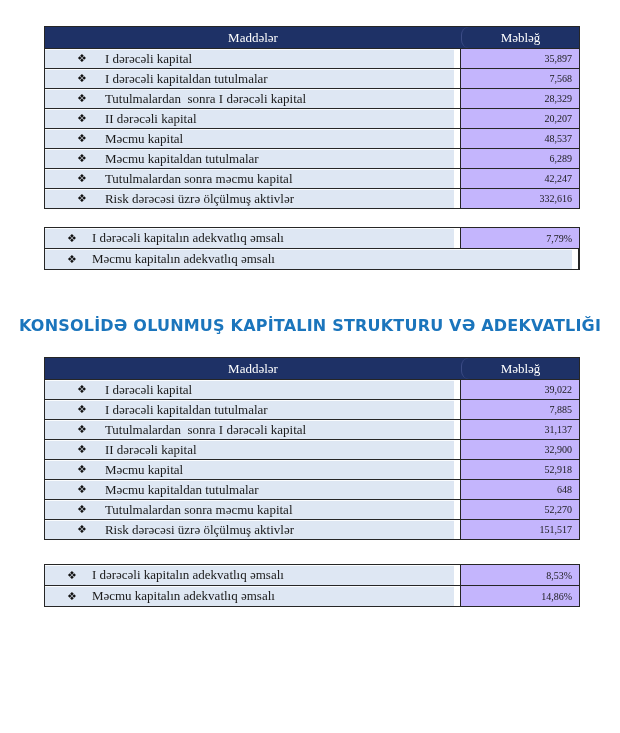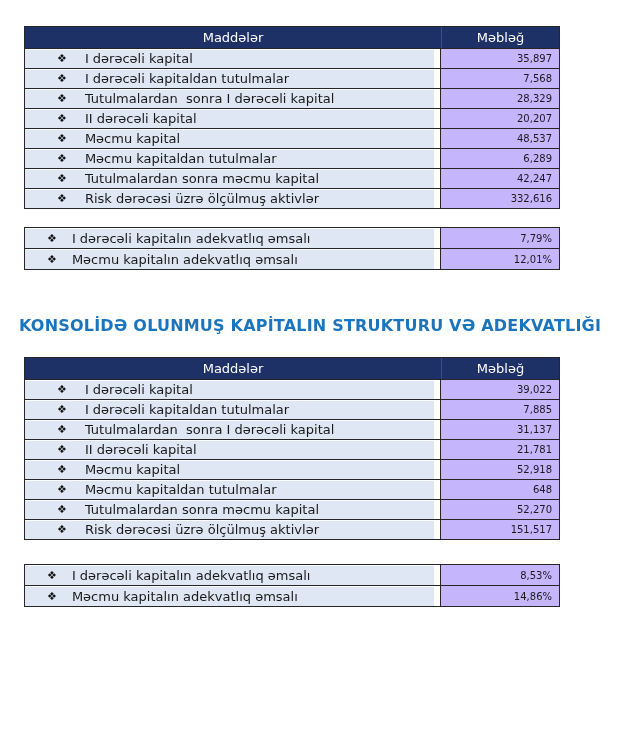--- a/index.html
+++ b/index.html
@@ -15,32 +15,32 @@
   .title1{margin:36px 8px 0;}
   .title2{margin:46px 4px 12px;}
   .meta-row{
     display:flex;justify-content:space-between;align-items:baseline;
     margin-top:36px;padding:0 80px 0 58px;
   }
   .date{color:#1b75bc;font-weight:700;font-size:13px;}
   .unit{color:#2ba7df;font-size:13px;}
 
   .tbl{
-    margin-left:24px;width:536px;
-    border:1px solid #262626;box-sizing:border-box;
+    margin-left:44px;width:536px;
+    border:1px solid #262626;box-sizing:border-box;font-family:Liberation Serif, serif;
   }
   .tbl.main{margin-top:26px;}
   .tbl.small1{margin-top:18px;}
   .tbl.main2{margin-top:21px;}
   .tbl.small2{margin-top:24px;}
 
   .t-head{display:flex;background:#1e3166;color:#ffffff;height:21px;}
   .h-label{flex:1;display:flex;align-items:center;justify-content:center;font-size:13px;}
   .h-value{width:118px;box-sizing:border-box;display:flex;align-items:center;justify-content:center;
-    font-size:13px;border-left:1px solid #3c4c86;}
+    font-size:13px;border-left:1px solid #3c4c86;border-radius:8px;}
 
   .t-row{display:flex;border-top:1px solid #262626;height:19px;}
   .small1 .t-row,.small2 .t-row{height:20px;}
   .small1 .t-row:first-child,.small2 .t-row:first-child{border-top:none;}
 
   .cell-label{
     flex:1;display:flex;align-items:center;
     background:#dee7f3;
     box-shadow:inset -6px 0 0 #ffffff, inset 0 1px 0 rgba(255,255,255,.85);
     border-right:1px solid #262626;
@@ -135,21 +135,20 @@
             <span class="bullet">❖</span>
             <span class="lbl">I dərəcəli kapitalın adekvatlıq əmsalı</span>
           </div>
         <div class="cell-value">7,79%</div>
       </div>
       <div class="t-row">
         <div class="cell-label">
             <span class="bullet">❖</span>
             <span class="lbl">Məcmu kapitalın adekvatlıq əmsalı</span>
           </div>
-        <div class="cell-value">12,01%</div>
       </div>
     </div>
   </div>
 
   <div>
     <div class="title title2">KONSOLİDƏ OLUNMUŞ KAPİTALIN STRUKTURU VƏ ADEKVATLIĞI</div>
 
     <div class="tbl main main2">
       <div class="t-head">
         <div class="h-label">Maddələr</div>
@@ -175,21 +174,21 @@
             <span class="bullet">❖</span>
             <span class="lbl">Tutulmalardan  sonra I dərəcəli kapital</span>
           </div>
         <div class="cell-value">31,137</div>
       </div>
       <div class="t-row">
         <div class="cell-label">
             <span class="bullet">❖</span>
             <span class="lbl">II dərəcəli kapital</span>
           </div>
-        <div class="cell-value">21,781</div>
+        <div class="cell-value">32,900</div>
       </div>
       <div class="t-row">
         <div class="cell-label">
             <span class="bullet">❖</span>
             <span class="lbl">Məcmu kapital</span>
           </div>
         <div class="cell-value">52,918</div>
       </div>
       <div class="t-row">
         <div class="cell-label">

